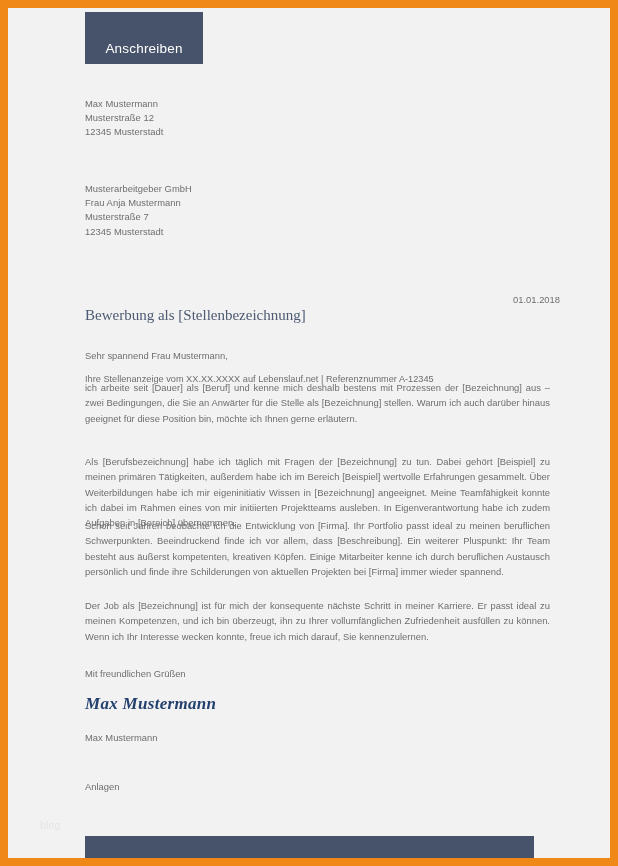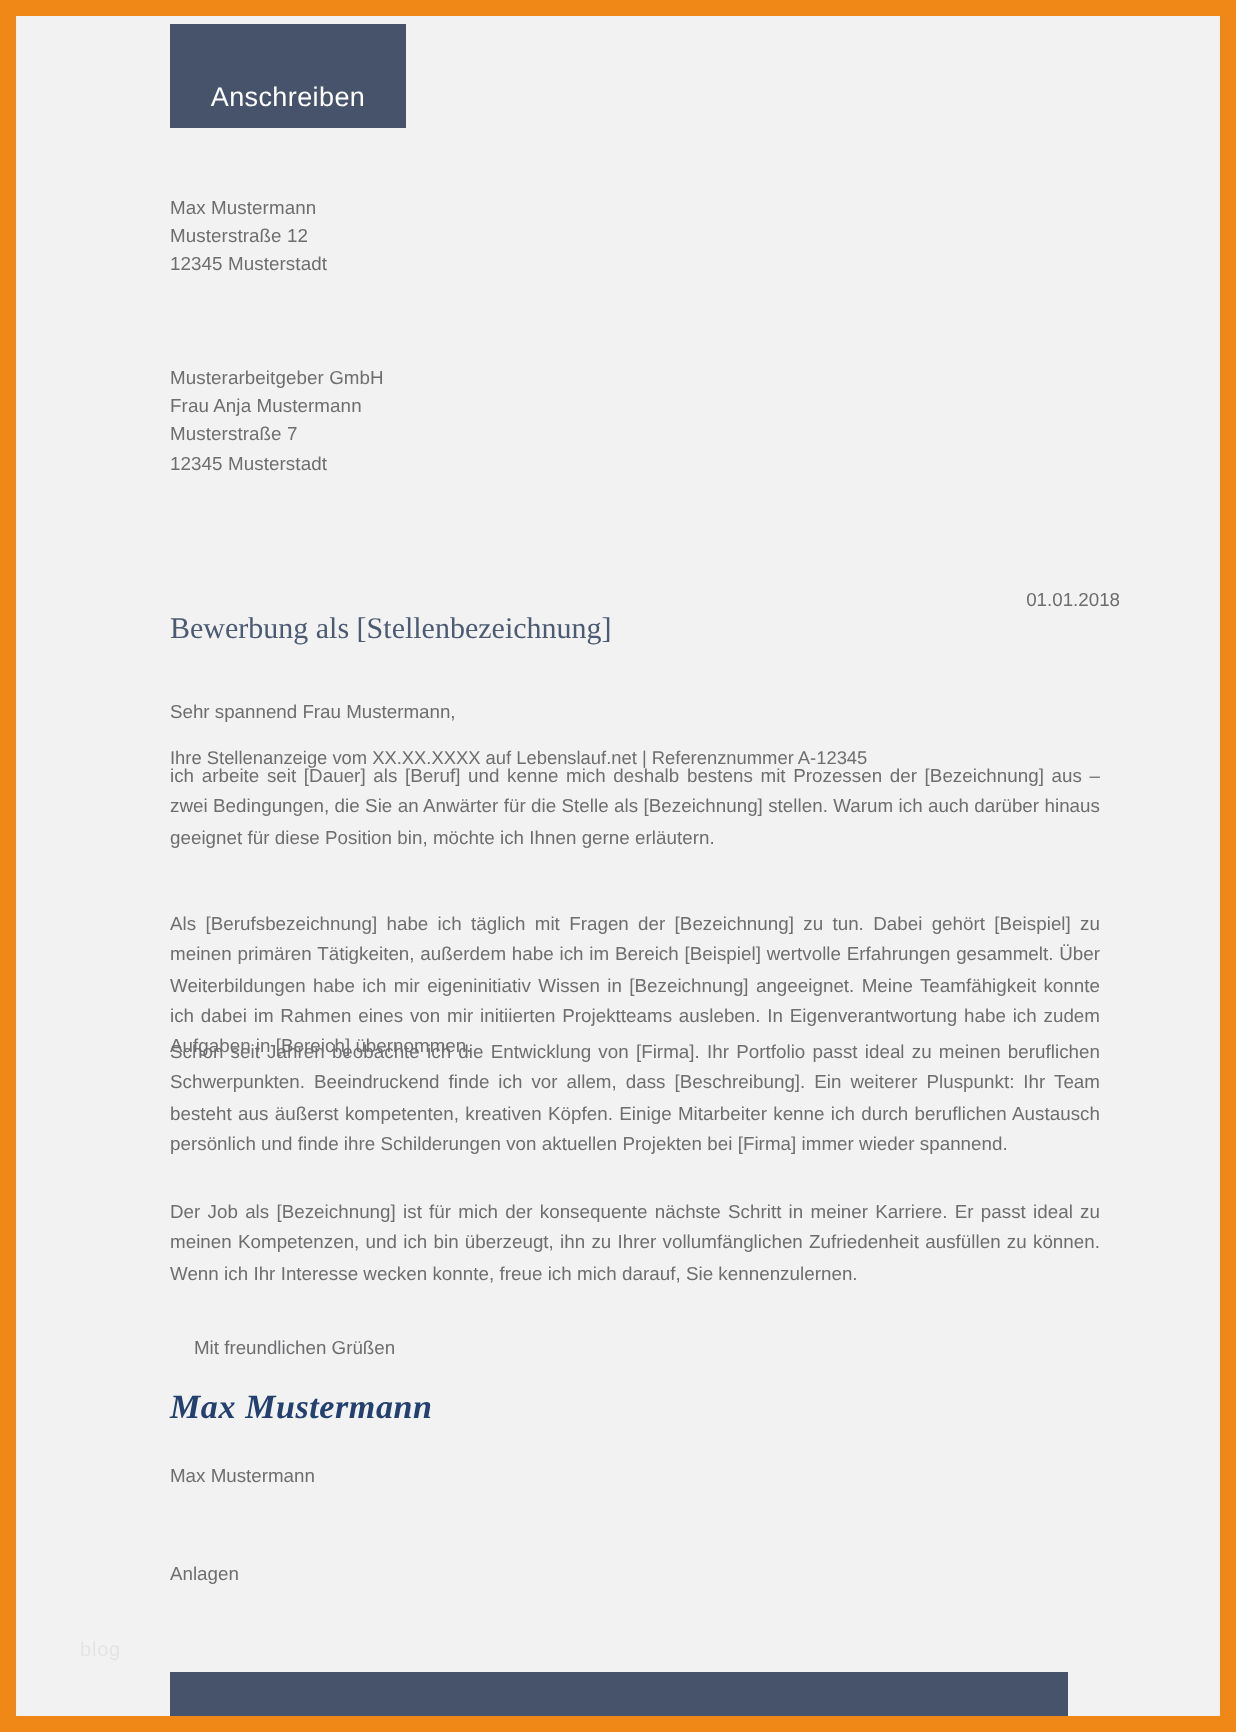--- a/index.html
+++ b/index.html
@@ -128,21 +128,20 @@
   #para-4 { top: 590px; }
 
   
   #closing-line {
     position: absolute;
     left: 77px;
     top: 659px;
     color: #6e6e70;
     font-size: 9.4px;
     line-height: 14px;
-    margin-left: 12px;
   }
   #signature-script {
     position: absolute;
     left: 77px;
     top: 686px;
     color: #23406e;
     font-family: "Liberation Serif", serif;
     font-style: italic;
     font-weight: bold;
     font-size: 17px;

